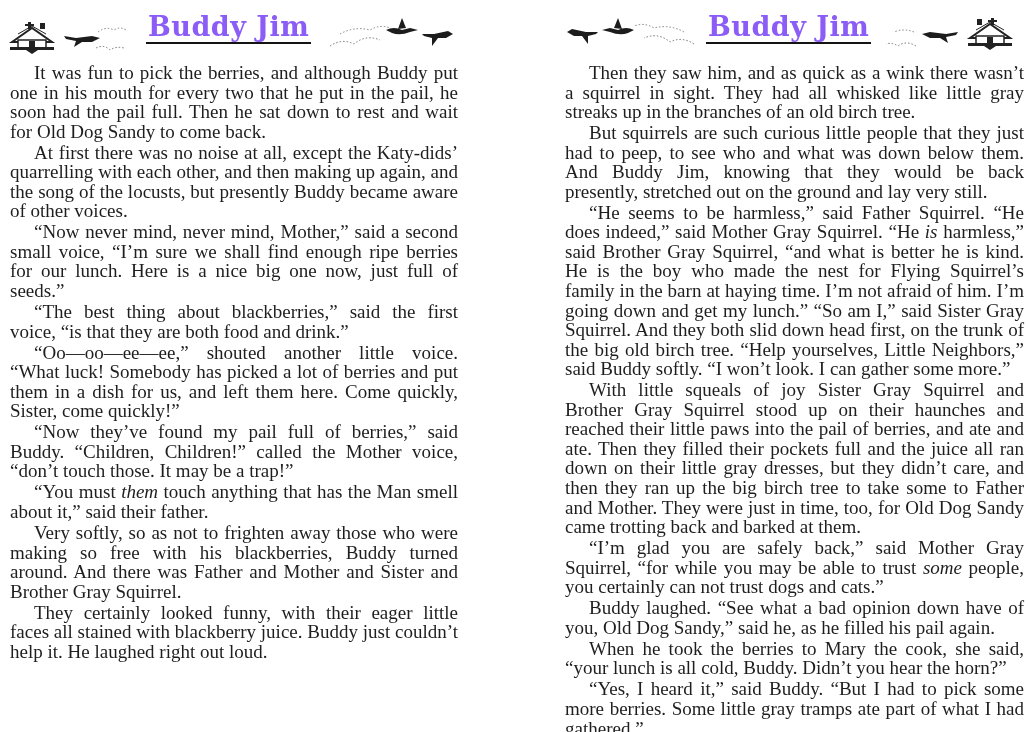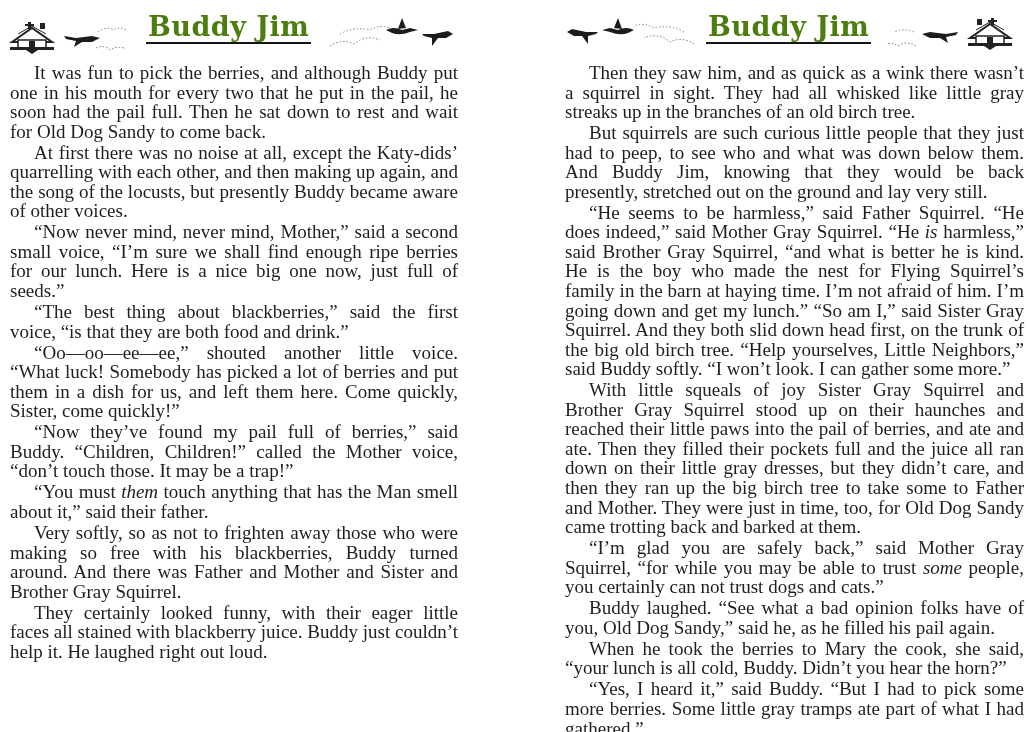--- a/index.html
+++ b/index.html
@@ -10,21 +10,21 @@
     color: #1e1e1e;
   }
   .page.left { left: 0; width: 470px; }
   .page.right { left: 556px; width: 472px; }
 
   .header { position: absolute; top: 12px; height: 40px; left: 0; right: 0; }
   .title {
     position: absolute; top: 0px;
     font-family: "DejaVu Serif", "Liberation Serif", serif;
     font-weight: bold; font-size: 27px; letter-spacing: 0.5px;
-    color: #4d7c0f;
+    color: #8b5cf6;
     border-bottom: 2px solid #141414;
     line-height: 30px; padding: 0 2px 0 2px;
   }
   .page.left .title { left: 146px; }
   .page.right .title { left: 150px; }
 
   .ornament { position: absolute; }
   .ornament svg { display: block; }
 
   .body-text {
@@ -145,17 +145,17 @@
       </svg>
     </span>
   </div>
 
   <div class="body-text">
     <p>Then they saw him, and as quick as a wink there wasn’t a squirrel in sight.  They had all whisked like little gray streaks up in the branches of an old birch tree.</p>
     <p>But squirrels are such curious little people that they just had to peep, to see who and what was down below them. And Buddy Jim, knowing that they would be back presently, stretched out on the ground and lay very still.</p>
     <p><span>“He seems to be harmless,” said Father Squirrel.  “He does indeed,” said Mother Gray Squirrel.  “He </span><em>is</em><span> harmless,” said Brother Gray Squirrel, “and what is better he is kind. He is the boy who made the nest for Flying Squirrel’s family in the barn at haying time.  I’m not afraid of him.  I’m going down and get my lunch.”  “So am I,” said Sister Gray Squirrel.  And they both slid down head first, on the trunk of the big old birch tree.  “Help yourselves, Little Neighbors,” said Buddy softly.  “I won’t look.  I can gather some more.”</span></p>
     <p>With little squeals of joy Sister Gray Squirrel and Brother Gray Squirrel stood up on their haunches and reached their little paws into the pail of berries, and ate and ate.  Then they filled their pockets full and the juice all ran down on their little gray dresses, but they didn’t care, and then they ran up the big birch tree to take some to Father and Mother. They were just in time, too, for Old Dog Sandy came trotting back and barked at them.</p>
     <p><span>“I’m glad you are safely back,” said Mother Gray Squirrel, “for while you may be able to trust </span><em>some</em><span> people, you certainly can not trust dogs and cats.”</span></p>
-    <p>Buddy laughed.  “See what a bad opinion folks have of you, Old Dog Sandy,” said he, as he filled his pail again.</p>
+    <p>Buddy laughed.  “See what a bad opinion down have of you, Old Dog Sandy,” said he, as he filled his pail again.</p>
     <p>When he took the berries to Mary the cook, she said, “your lunch is all cold, Buddy.  Didn’t you hear the horn?”</p>
     <p>“Yes, I heard it,” said Buddy.  “But I had to pick some more berries.  Some little gray tramps ate part of what I had gathered.”</p>
   </div>
 </div>
 
 </body></html>

